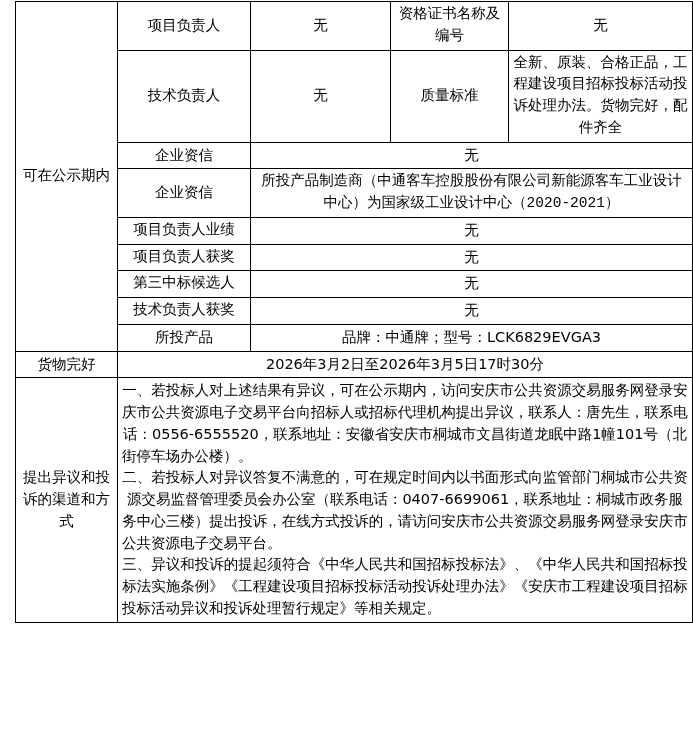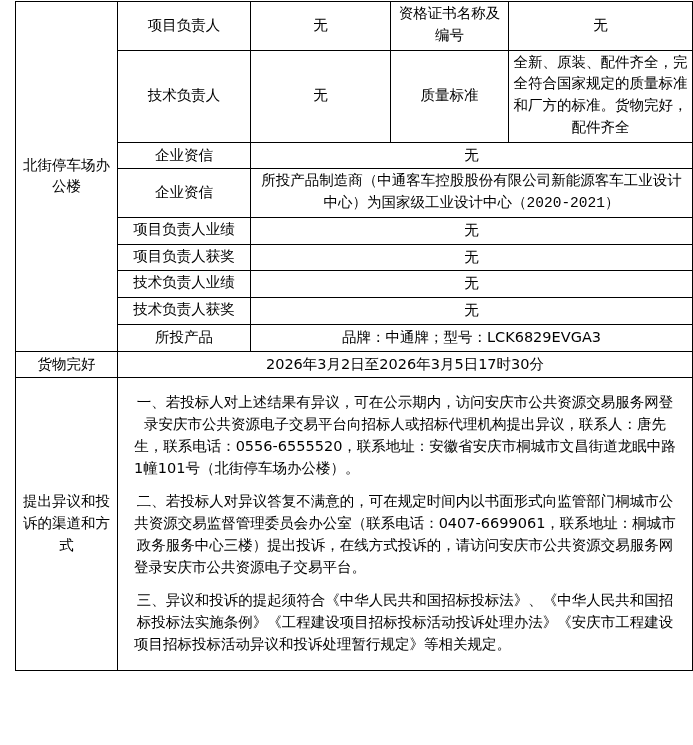--- a/index.html
+++ b/index.html
@@ -48,21 +48,21 @@
   }
   td.notice-cell {
     text-align: justify;
     text-align-last: left;
     vertical-align: top;
     padding: 6px 8px 6px 8px;
     line-height: 1.72;
     font-size: 14.2px;
   }
   td.notice-cell p {
-    margin: 12px;
+    margin: 0;
     text-indent: 0;
   }
   .col-a { width: 102px; }
   .col-b { width: 133px; }
   .col-c { width: 140px; }
   .col-d { width: 118px; }
   .col-e { width: 184px; }
 </style>
 </head>
 <body>
@@ -72,50 +72,50 @@
   <table class="doc-table">
     <colgroup>
       <col class="col-a">
       <col class="col-b">
       <col class="col-c">
       <col class="col-d">
       <col class="col-e">
     </colgroup>
     <tbody>
       <tr>
-        <td class="label-vert" rowspan="9">北街停车场办公楼</td>
+        <td class="label-vert" rowspan="9">可在公示期内</td>
         <td>项目负责人</td>
         <td>无</td>
         <td class="wrap-cell">资格证书名称及编号</td>
         <td>无</td>
       </tr>
       <tr>
         <td>技术负责人</td>
         <td>无</td>
         <td>质量标准</td>
-        <td class="wrap-cell">全新、原装、配件齐全，完全符合国家规定的质量标准和厂方的标准。货物完好，配件齐全</td>
+        <td class="wrap-cell">全新、原装、合格正品，工程建设项目招标投标活动投诉处理办法。货物完好，配件齐全</td>
       </tr>
       <tr>
         <td>企业资信</td>
         <td colspan="3">无</td>
       </tr>
       <tr>
         <td>企业资信</td>
         <td colspan="3" class="wrap-cell">所投产品制造商（中通客车控股股份有限公司新能源客车工业设计中心）为国家级工业设计中心（2020-2021）</td>
       </tr>
       <tr>
         <td class="wrap-cell">项目负责人业绩</td>
         <td colspan="3">无</td>
       </tr>
       <tr>
         <td class="wrap-cell">项目负责人获奖</td>
         <td colspan="3">无</td>
       </tr>
       <tr>
-        <td class="wrap-cell">技术负责人业绩</td>
+        <td class="wrap-cell">第三中标候选人</td>
         <td colspan="3">无</td>
       </tr>
       <tr>
         <td class="wrap-cell">技术负责人获奖</td>
         <td colspan="3">无</td>
       </tr>
       <tr>
         <td>所投产品</td>
         <td colspan="3">品牌：中通牌；型号：LCK6829EVGA3</td>
       </tr>

